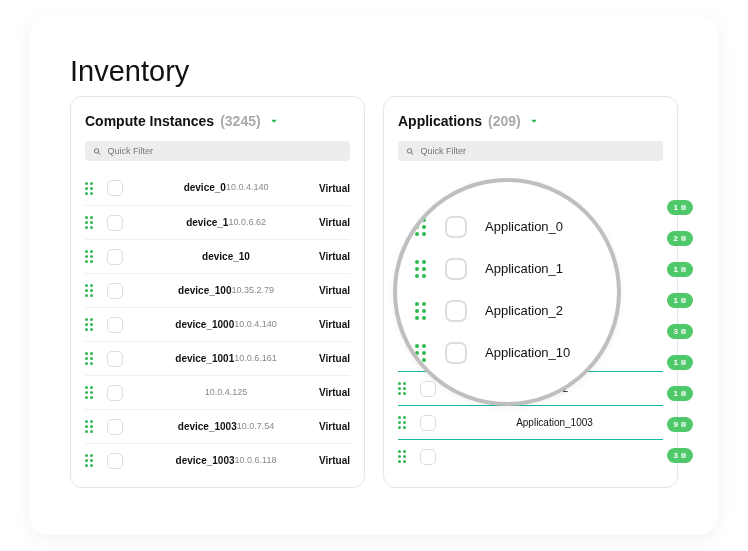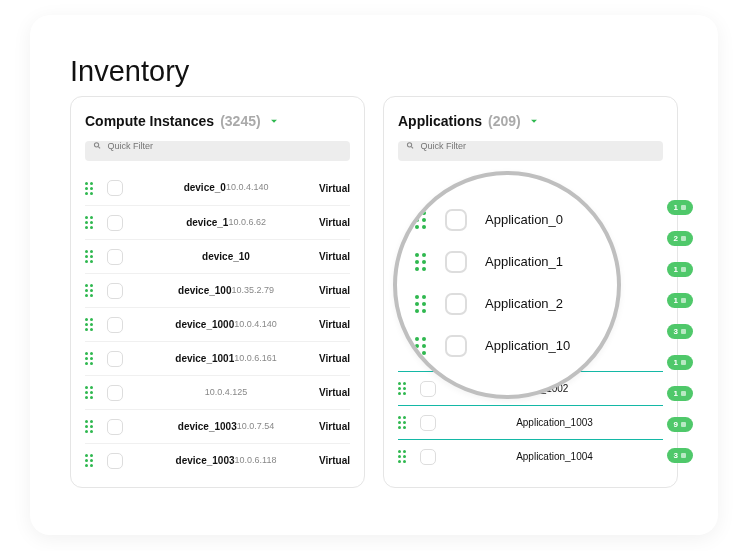--- a/index.html
+++ b/index.html
@@ -55,21 +55,21 @@
     font-weight: 700;
     color: #aaa;
   }
   .chevron {
     width: 14px;
     height: 14px;
     color: #2fb84f;
   }
   .filter {
     display: flex;
-    align-items: flex-start;
+    align-items: center;
     gap: 6px;
     background: #ededed;
     border-radius: 4px;
     height: 20px;
     padding: 0 8px;
     margin-bottom: 10px;
   }
   .filter svg { width: 9px; height: 9px; color: #888; }
   .filter input {
     border: none;
@@ -122,21 +122,21 @@
   }
   .badge::after {
     content: "";
     width: 5px; height: 5px;
     background: rgba(255,255,255,0.6);
     border-radius: 1px;
   }
   .zoom-circle {
     position: absolute;
     left: 393px;
-    top: 171px;
+    top: 178px;
     width: 228px;
     height: 228px;
     border: 4px solid #bfbfbf;
     border-radius: 50%;
     background: #fff;
     overflow: hidden;
     z-index: 5;
     box-shadow: 0 2px 6px rgba(0,0,0,0.05);
   }
   .zoom-inner {
@@ -393,23 +393,20 @@
           <div class="app-row">
     <div class="drag">
               <span></span>
               <span></span>
               <span></span>
               <span></span>
               <span></span>
               <span></span>
             </div>
     <div class="checkbox"></div>
-    <div class="row-text">
-              <span class="row-name">Application_1004</span>
-            </div>
   </div>
         </div>
     </div>
   </div>
 </div>
 
 <div class="zoom-circle">
   <div class="zoom-inner" id="zoom-rows">
       <div class="zoom-row">
     <div class="drag">

